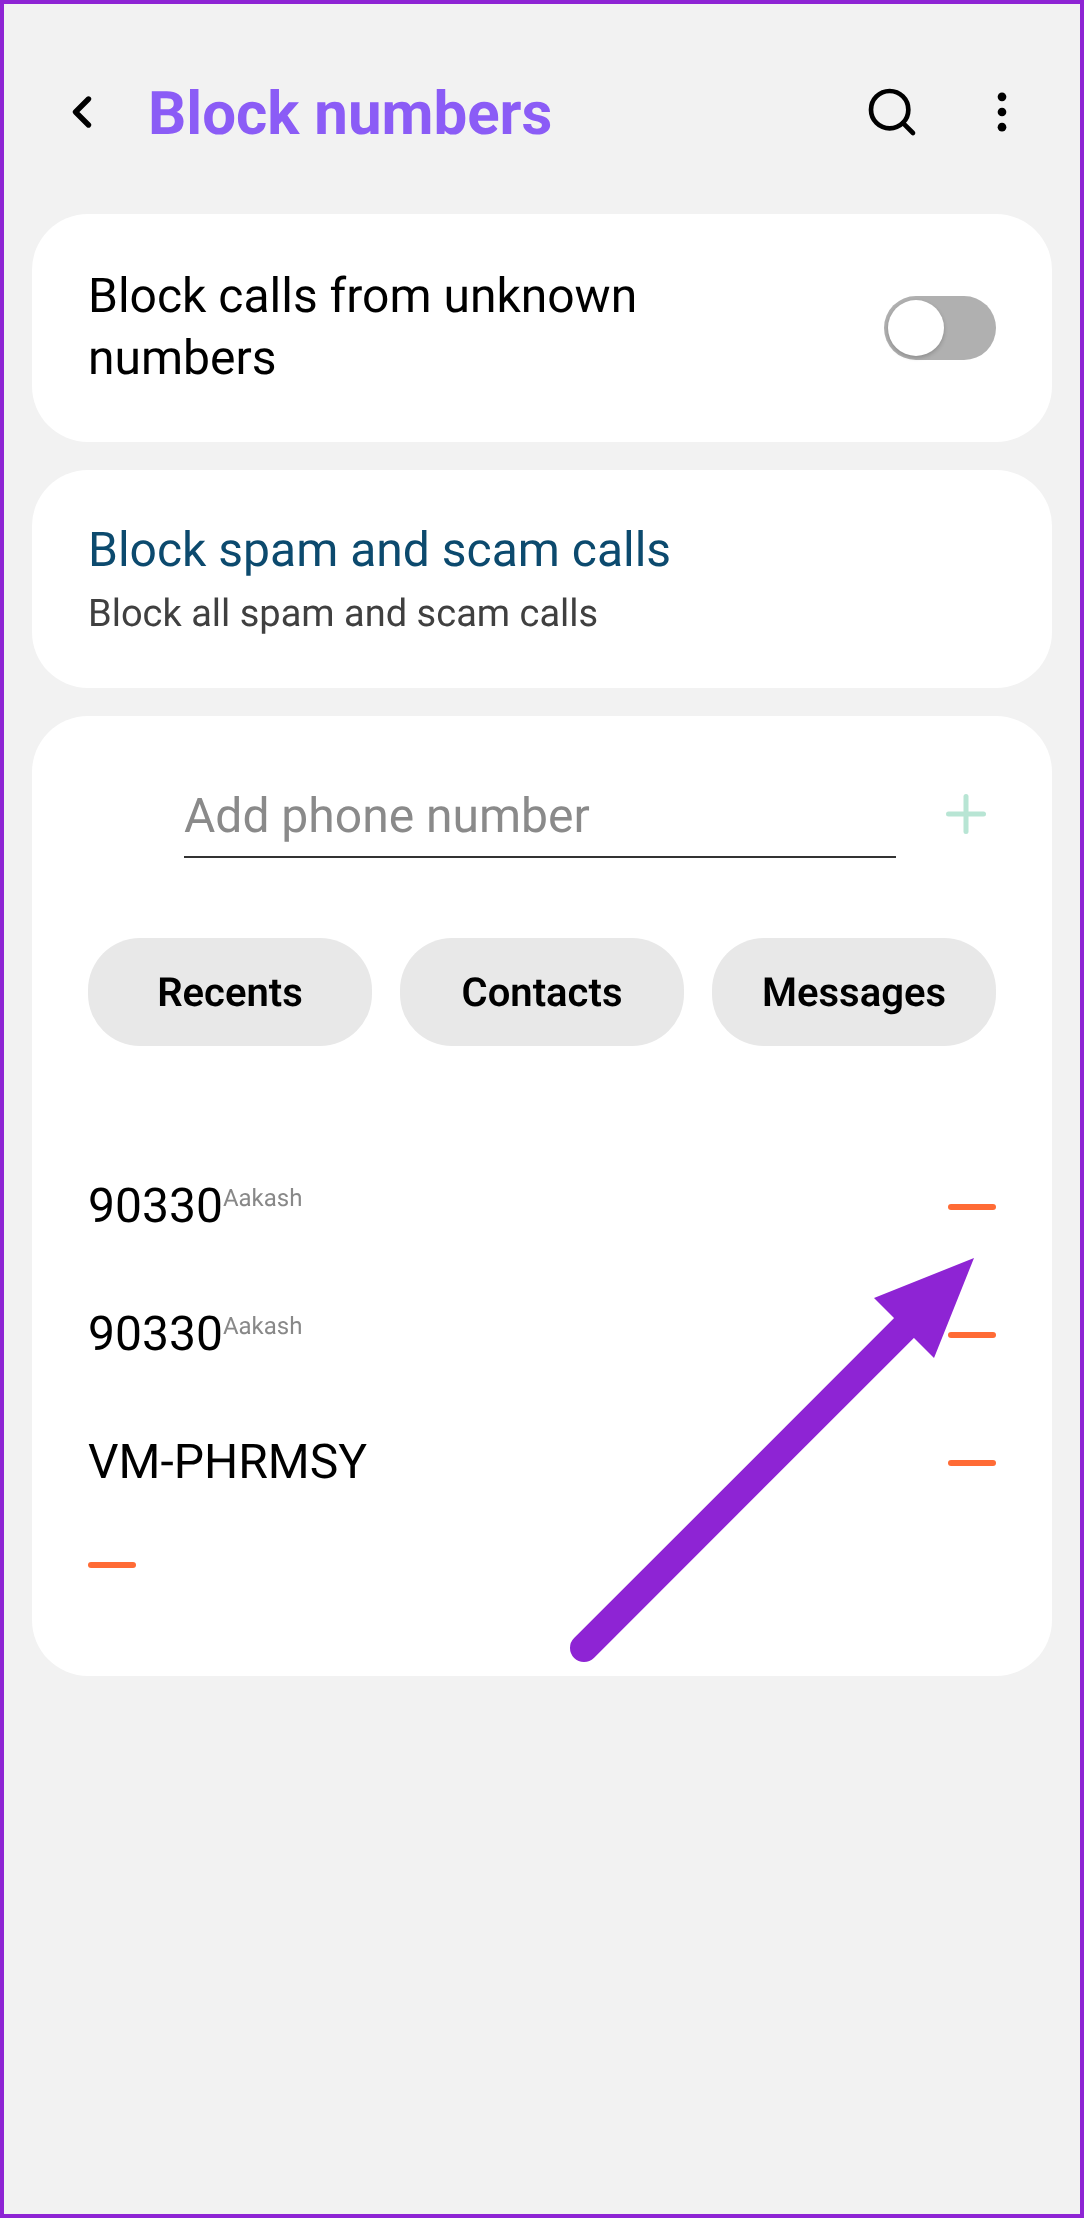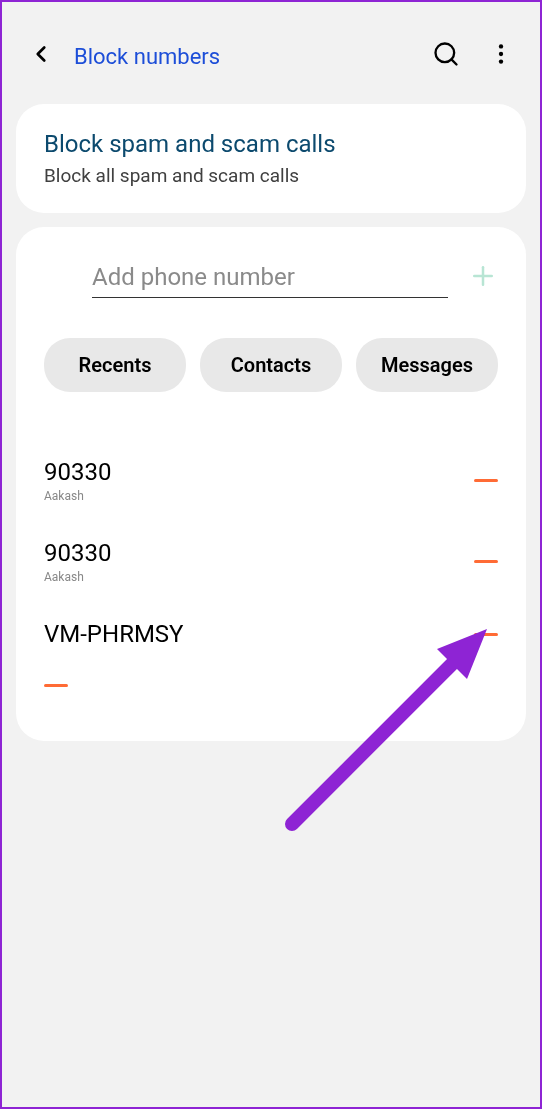--- a/index.html
+++ b/index.html
@@ -23,23 +23,23 @@
     }
     .header {
       display: flex;
       align-items: center;
       padding: 30px 18px 26px 18px;
     }
     .back-icon {
       margin-right: 20px;
     }
     .page-title {
-      font-size: 22px;
-      font-weight: 400;
-      color: #1d4ed8;
+      font-size: 30px;
+      font-weight: 700;
+      color: #8b5cf6;
       flex: 1;
     }
     .search-icon {
       margin-right: 28px;
     }
     .card {
       background: #fff;
       border-radius: 28px;
       margin: 6px 6px 14px 6px;
       padding: 26px 28px;
@@ -128,21 +128,21 @@
       color: #000;
     }
     .blocked-item {
       display: flex;
       align-items: center;
       justify-content: space-between;
       padding: 18px 0;
     }
     .blocked-info {
       display: flex;
-      flex-direction: column;
+      flex-direction: row;
     }
     .blocked-number {
       font-size: 24px;
       color: #000;
     }
     .blocked-name {
       font-size: 12px;
       color: #888;
       margin-top: 3px;
     }
@@ -178,20 +178,28 @@
     </span>
     <span>
       <svg width="26" height="26" viewBox="0 0 24 24" fill="#000">
         <circle cx="12" cy="5" r="2"></circle>
         <circle cx="12" cy="12" r="2"></circle>
         <circle cx="12" cy="19" r="2"></circle>
       </svg>
     </span>
   </div>
 
+  <div class="card">
+    <div class="toggle-row">
+      <div class="toggle-label">Block calls from unknown numbers</div>
+      <div class="toggle">
+        <div class="toggle-knob"></div>
+      </div>
+    </div>
+  </div>
 
   <div class="card">
     <div class="spam-title">Block spam and scam calls</div>
     <div class="spam-subtitle">Block all spam and scam calls</div>
   </div>
 
   <div class="main-card">
     <div class="input-row">
       <input class="phone-input" type="text" placeholder="Add phone number" style="">
       <span class="plus-icon">

